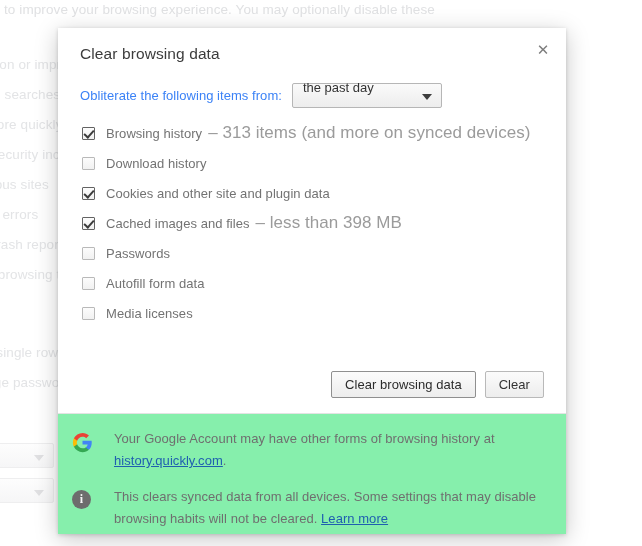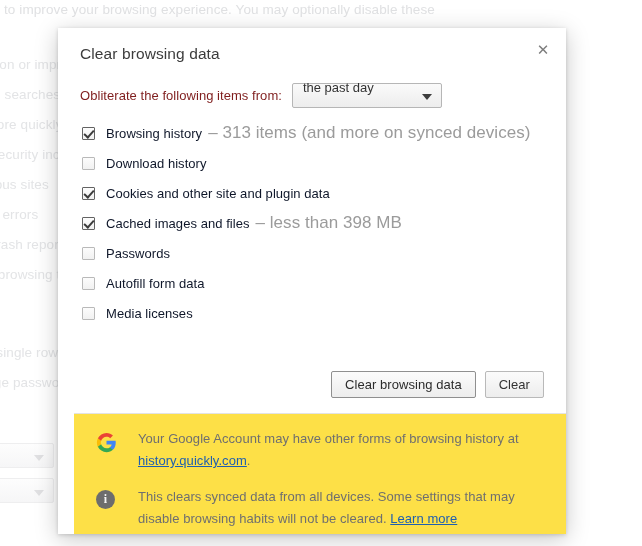--- a/index.html
+++ b/index.html
@@ -109,21 +109,21 @@
 
   .timerange-row {
     position: absolute;
     left: 22px;
     top: 55px;
     display: flex;
     align-items: center;
   }
   .timerange-label {
     font-size: 13px;
-    color: #7f1d1d;
+    color: #3b82f6;
     margin-right: 10px;
     letter-spacing: 0.05px;
   }
   .timerange-select {
     position: relative;
     width: 150px;
     height: 25px;
     border: 1px solid #b6b6b6;
     border-radius: 2px;
     background: linear-gradient(#fafafa, #ededed);
@@ -178,21 +178,21 @@
     left: 3px;
     top: 0px;
     width: 4px;
     height: 8px;
     border: solid #3b3b3b;
     border-width: 0 2px 2px 0;
     transform: rotate(42deg);
   }
   .cb-label {
     font-size: 13px;
-    color: #0f172a;
+    color: #737373;
     letter-spacing: 0.05px;
   }
   .cb-detail {
     font-size: 17px;
     color: #9b9b9b;
     margin-left: 6px;
     letter-spacing: 0.05px;
   }
 
   
@@ -216,27 +216,27 @@
     letter-spacing: 0.05px;
   }
   .btn.primary {
     border-color: #8f8f8f;
     color: #2c2c2c;
   }
 
   
   .modal-footer {
     position: absolute;
-    left: 16px;
+    left: 0;
     right: 0;
     bottom: 0;
     height: 121px;
-    background: #fde047;
+    background: #86efac;
     border-top: 1px solid #e3e3e3;
-    padding: 14px 22px 0 22px;
+    padding: 14px 22px 0 14px;
   }
   .foot-row {
     display: flex;
     align-items: flex-start;
     margin-bottom: 14px;
   }
   .foot-icon {
     flex: 0 0 22px;
     width: 22px;
     height: 22px;

